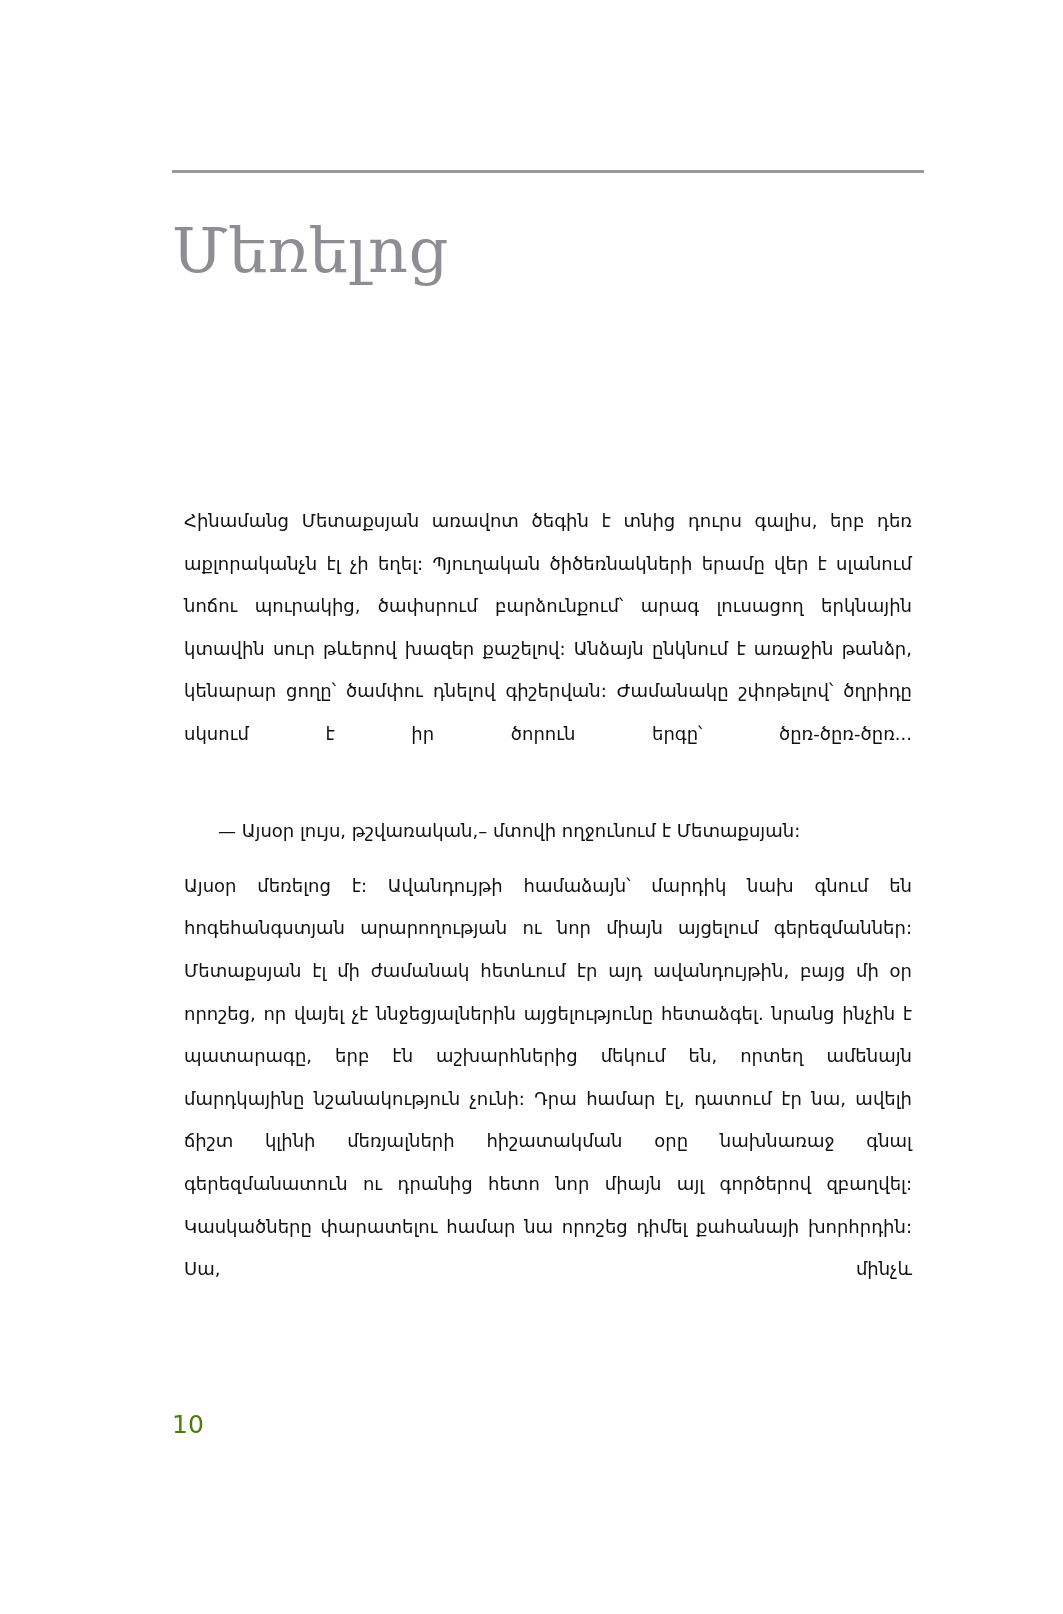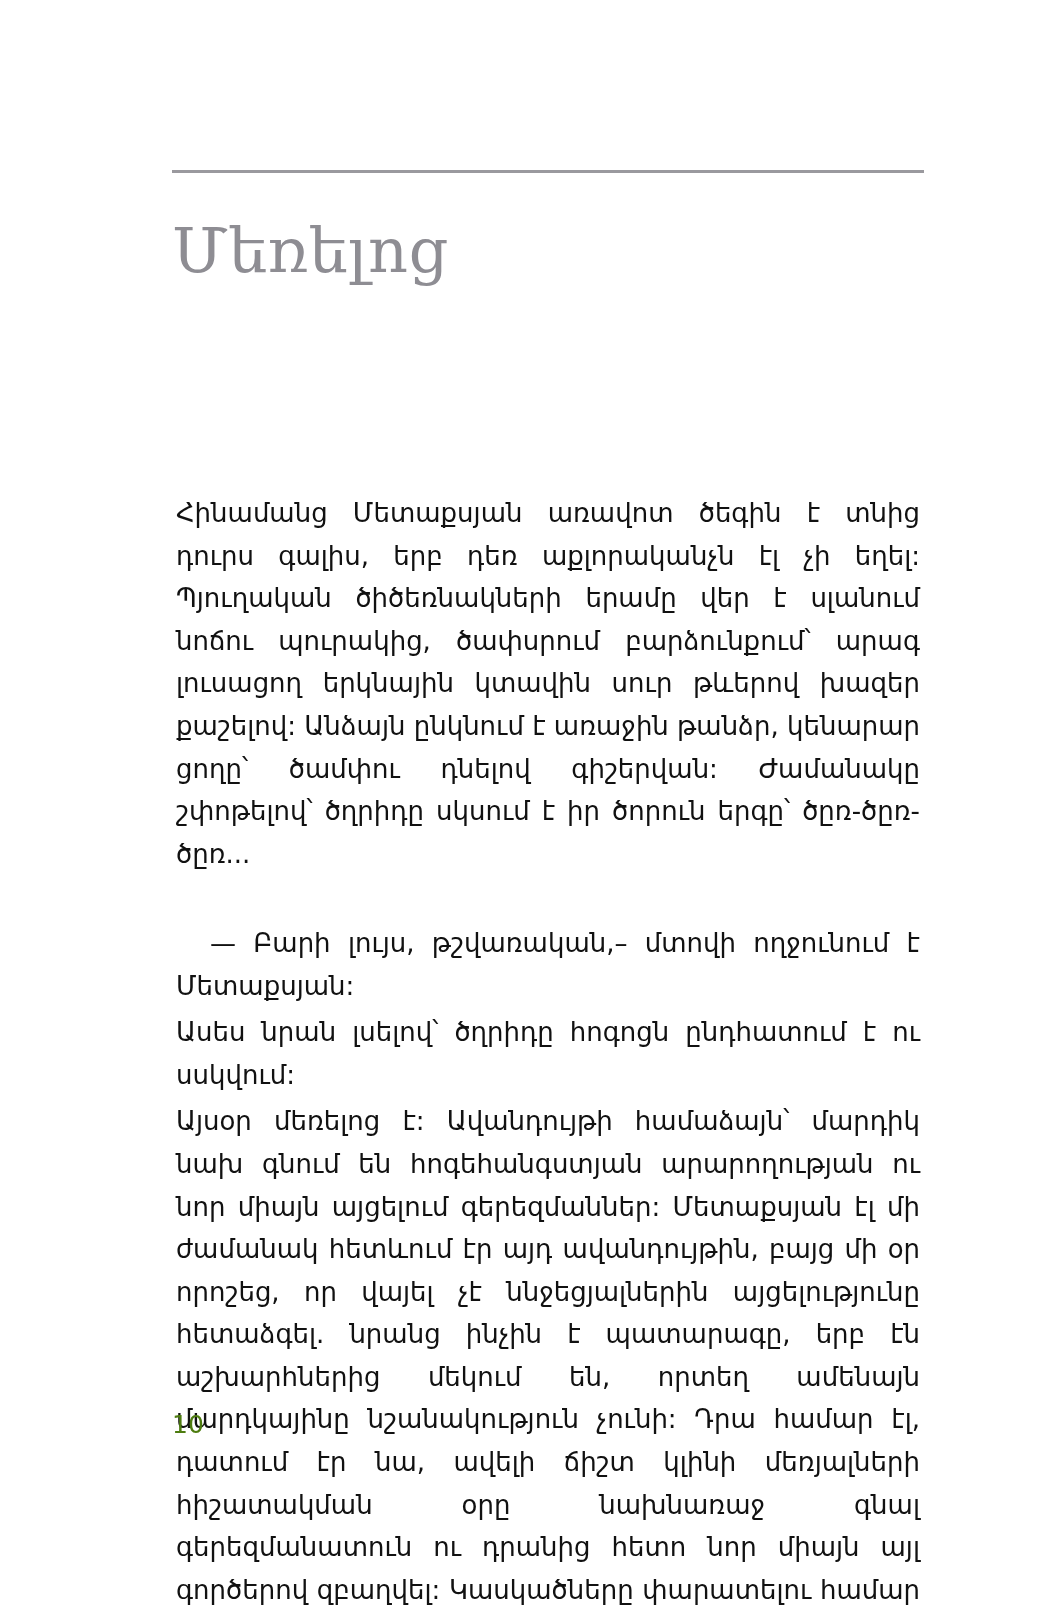--- a/index.html
+++ b/index.html
@@ -45,23 +45,23 @@
 
   
   .body-block {
     position: absolute;
     left: 172px;
     top: 488px;
     width: 752px;
   }
 
   .para {
-    margin: 4px;
+    margin: 12px;
     font-family: "DejaVu Sans", "Liberation Sans", sans-serif;
-    font-size: 26px;
+    font-size: 18px;
     line-height: 42.6px;
     color: #111111;
     text-align: justify;
     text-justify: inter-word;
     white-space: pre-wrap;
     word-spacing: 0px;
     font-weight: 400;
   }
 
   .para + .para {
@@ -95,20 +95,19 @@
 <body>
 
 <div class="page">
 
   <div class="header-rule"></div>
 
   <h1 class="chapter-title">Մեռելոց</h1>
 
   <div class="body-block">
     <p class="para">Հինամանց Մետաքսյան առավոտ ծեգին է տնից դուրս գալիս, երբ դեռ աքլորականչն էլ չի եղել: Պյուղական ծիծեռնակների երամը վեր է սլանում նոճու պուրակից, ծափսրում բարձունքում՝ արագ լուսացող երկնային կտավին սուր թևերով խազեր քաշելով: Անձայն ընկնում է առաջին թանձր, կենարար ցողը՝ ծամփու դնելով գիշերվան: Ժամանակը շփոթելով՝ ծղրիդը սկսում է իր ծորուն երգը՝ ծըռ-ծըռ-ծըռ...</p>
-    <p class="para indent no-stretch">— Բարի լույս, թշվառական,– մտովի ողջունում է Մետաքսյան:</p>
-    <p class="para no-stretch">Ասես նրան լսելով՝ ծղրիդը հոգոցն ընդհատում է ու սսկվում:</p>
+    <p class="para indent no-stretch">— Այսօր լույս, թշվառական,– մտովի ողջունում է Մետաքսյան:</p>
     <p class="para">Այսօր մեռելոց է: Ավանդույթի համաձայն՝ մարդիկ նախ գնում են հոգեհանգստյան արարողության ու նոր միայն այցելում գերեզմաններ: Մետաքսյան էլ մի ժամանակ հետևում էր այդ ավանդույթին, բայց մի օր որոշեց, որ վայել չէ ննջեցյալներին այցելությունը հետաձգել. նրանց ինչին է պատարագը, երբ էն աշխարհներից մեկում են, որտեղ ամենայն մարդկայինը նշանակություն չունի: Դրա համար էլ, դատում էր նա, ավելի ճիշտ կլինի մեռյալների հիշատակման օրը նախնառաջ գնալ գերեզմանատուն ու դրանից հետո նոր միայն այլ գործերով զբաղվել: Կասկածները փարատելու համար նա որոշեց դիմել քահանայի խորհրդին: Սա, մինչև</p>
   </div>
 
   <div class="folio">10</div>
 
 </div>
 
 </body></html>

